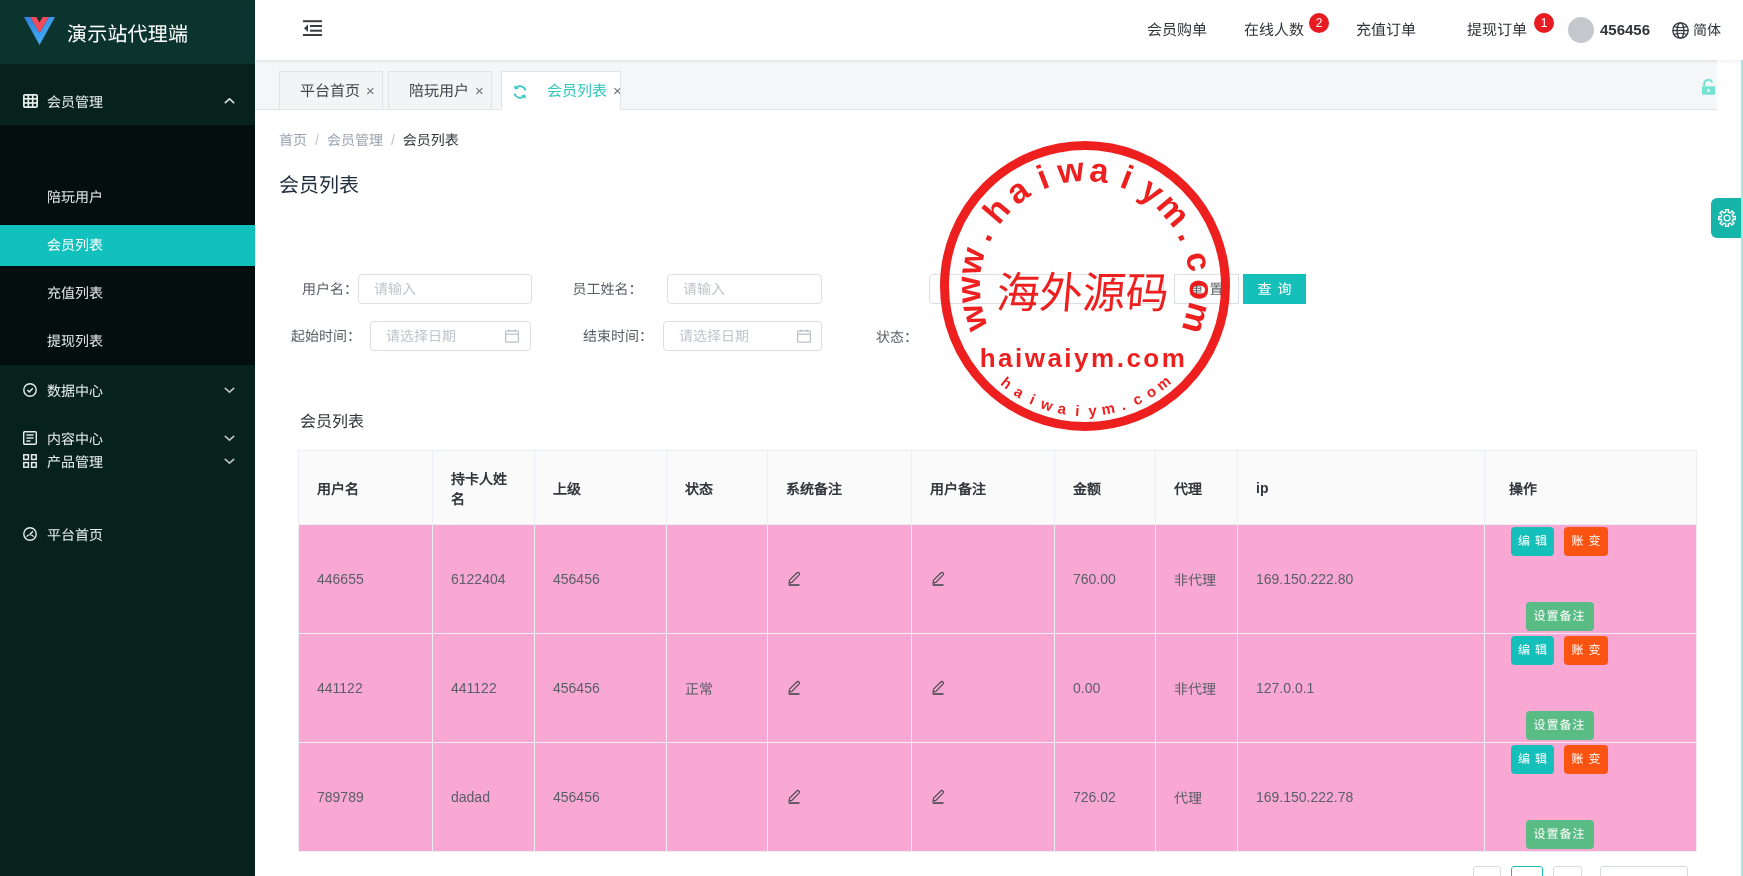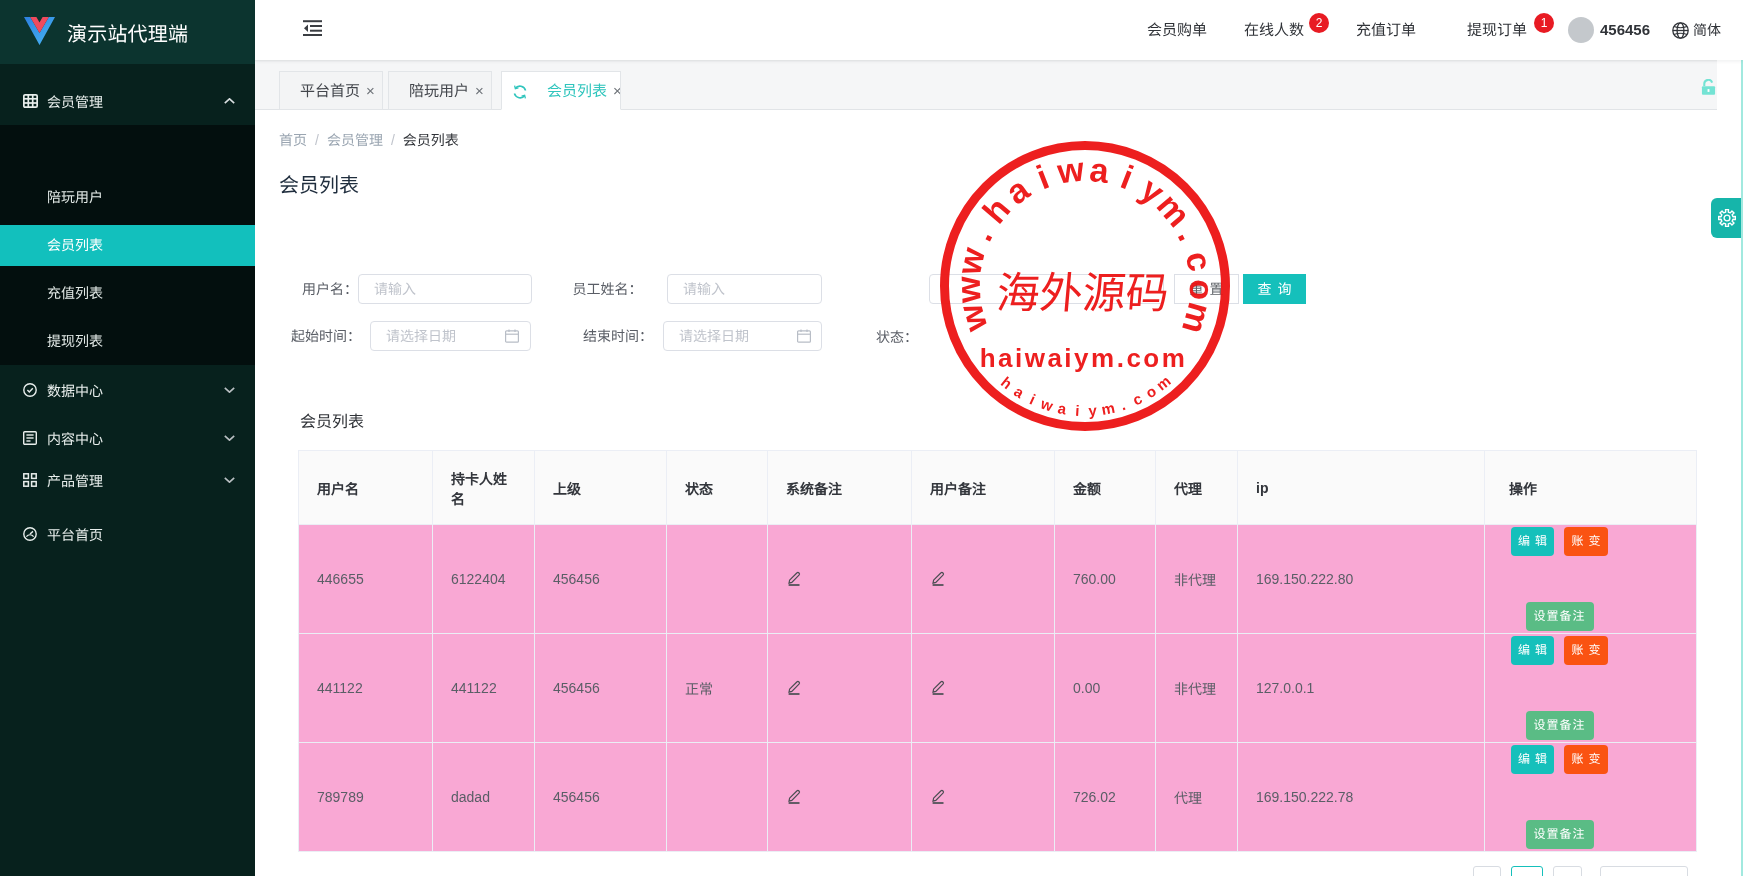--- a/index.html
+++ b/index.html
@@ -112,21 +112,21 @@
           <rect x="0.7" y="0.7" width="12.6" height="12.6" rx="1"></rect>
           <line x1="3.4" y1="4" x2="10.6" y2="4"></line>
           <line x1="3.4" y1="7" x2="10.6" y2="7"></line>
           <line x1="3.4" y1="10" x2="7.5" y2="10"></line>
         </svg>
     <span class="txt">内容中心</span>
     <svg class="ar" width="11" height="6" viewBox="0 0 11 6" fill="none" stroke="#b9bfc2" stroke-width="1.6">
           <path d="M0.8 0.8 L5.5 5.2 L10.2 0.8"></path>
         </svg>
   </div>
-  <div class="mi" style="top:456px;">
+  <div class="mi" style="top:437px;">
     <svg class="ic" width="14" height="14" viewBox="0 0 14 14" fill="none" stroke="#e8eeec" stroke-width="1.5">
           <rect x="0.8" y="0.8" width="4.6" height="4.6"></rect>
           <rect x="8.6" y="0.8" width="4.6" height="4.6"></rect>
           <rect x="0.8" y="8.6" width="4.6" height="4.6"></rect>
           <rect x="8.6" y="8.6" width="4.6" height="4.6"></rect>
         </svg>
     <span class="txt">产品管理</span>
     <svg class="ar" width="11" height="6" viewBox="0 0 11 6" fill="none" stroke="#b9bfc2" stroke-width="1.6">
           <path d="M0.8 0.8 L5.5 5.2 L10.2 0.8"></path>
         </svg>

